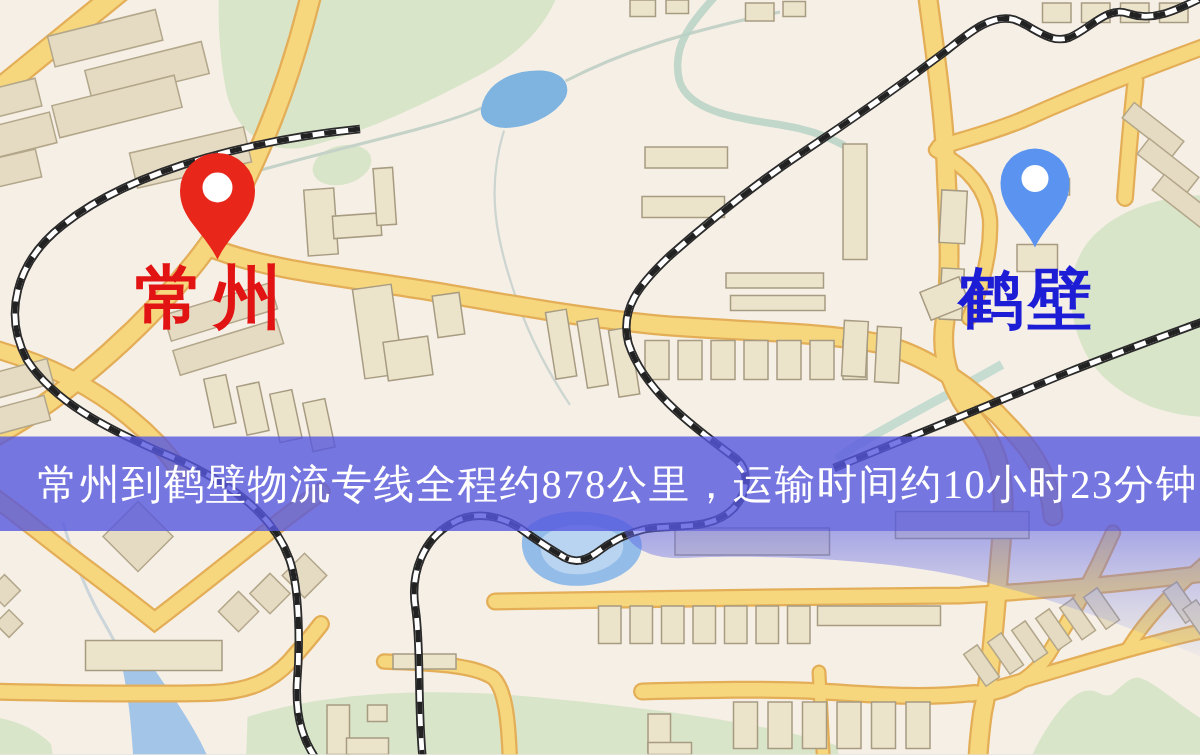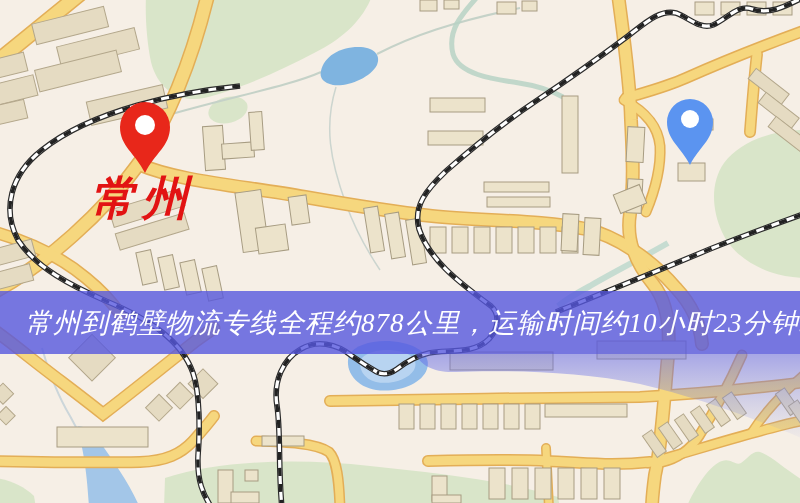--- a/index.html
+++ b/index.html
@@ -1,17 +1,17 @@
 <!DOCTYPE html>
 <html><head>
 <meta charset="utf-8">
 <style>
   html,body{margin:0;padding:0;background:#ddd;}
   .stage{position:relative;width:800px;height:503px;overflow:hidden;
-         font-family:"Liberation Sans",sans-serif;background:#f6efe6;font-style:italic;}
+         font-family:"Liberation Sans",sans-serif;background:#f6efe6;}
   .stage svg{position:absolute;left:0;top:0;display:block;}
 
   
   .rc{fill:none;stroke:#e3ae57;stroke-linecap:round;}
   .rf{fill:none;stroke:#f6d77e;stroke-linecap:round;}
   .rwc{fill:none;stroke:#2b2b2b;stroke-width:5.6;}
   .rww{fill:none;stroke:#ffffff;stroke-width:3.2;}
   .rwd{fill:none;stroke:#222222;stroke-width:3.4;stroke-dasharray:8 8;}
   .bld{fill:#ece3cb;stroke:#a79c82;stroke-width:1;}
   .bldt{fill:#e5dbc2;stroke:#b3a78b;stroke-width:1;}
@@ -241,18 +241,19 @@
       <circle cx="690" cy="119" r="9" fill="#ffffff"></circle>
     </g>
 
     <g>
       <path d="M145,173 C135,153 120,146 120,127 A25,25 0 1 1 170,127 C170,146 155,153 145,173 Z" fill="#e8271a"></path>
       <circle cx="145" cy="125" r="10" fill="#ffffff"></circle>
     </g>
   </svg>
 
   <div class="city-label" id="label-origin">常州</div>
+  <div class="city-label" id="label-dest">鹤壁</div>
 
   <div class="banner">
     <span>常州到鹤壁物流专线全程约878公里，运输时间约10小时23分钟.</span>
   </div>
 
 </div>
 
 </body></html>

